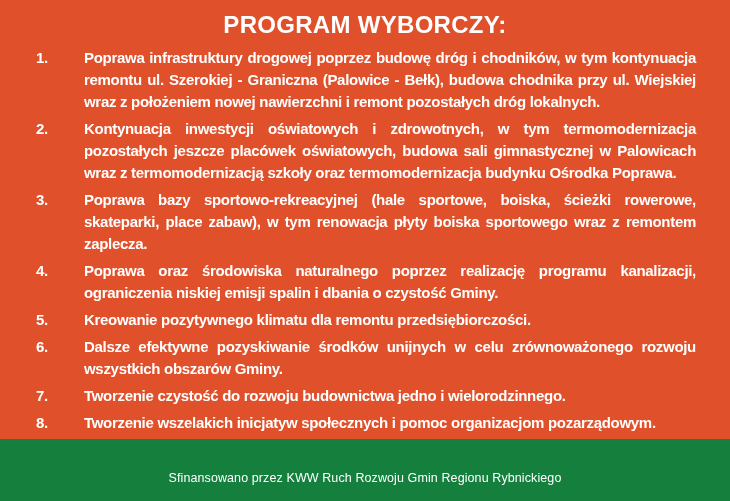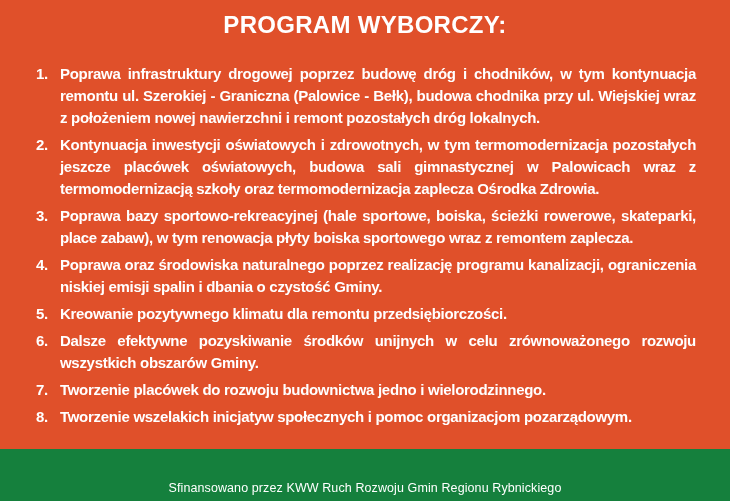--- a/index.html
+++ b/index.html
@@ -11,21 +11,20 @@
     position: relative;
     width: 730px;
     height: 501px;
     background: #E0502A;
     color: #FFFFFF;
     font-family: "Liberation Sans", sans-serif;
     display: flex;
     flex-direction: column;
     overflow: hidden;
     box-sizing: border-box;
-    gap: 16px;
   }
   .poster-title {
     margin: 0;
     padding: 10px 0 8px 0;
     font-size: 24px;
     line-height: 29px;
     font-weight: bold;
     text-align: center;
     letter-spacing: 0.3px;
     flex: 0 0 auto;
@@ -44,20 +43,21 @@
     font-weight: bold;
     letter-spacing: -0.3px;
   }
   .item-number {
     flex: 0 0 24px;
     width: 24px;
   }
   .item-text {
     flex: 1 1 auto;
     text-align: justify;
+    margin-left: 24px;
   }
   .poster-footer {
     flex: 0 0 78px;
     height: 78px;
     background: #15803d;
     display: flex;
     align-items: center;
     justify-content: center;
   }
   .footer-note {
@@ -74,41 +74,41 @@
 
   <h1 class="poster-title">PROGRAM WYBORCZY:</h1>
 
   <ol class="program-list">
     <li class="program-item">
       <span class="item-number">1.</span>
       <span class="item-text">Poprawa infrastruktury drogowej poprzez budowę dróg i chodników, w tym kontynuacja remontu ul. Szerokiej - Graniczna (Palowice - Bełk), budowa chodnika przy ul. Wiejskiej wraz z położeniem nowej nawierzchni i remont pozostałych dróg lokalnych.</span>
     </li>
     <li class="program-item">
       <span class="item-number">2.</span>
-      <span class="item-text">Kontynuacja inwestycji oświatowych i zdrowotnych, w tym termomodernizacja pozostałych jeszcze placówek oświatowych, budowa sali gimnastycznej w Palowicach wraz z termomodernizacją szkoły oraz termomodernizacja zaplecza Ośrodka Zdrowia.</span>
+      <span class="item-text">Kontynuacja inwestycji oświatowych i zdrowotnych, w tym termomodernizacja pozostałych jeszcze placówek oświatowych, budowa sali gimnastycznej w Palowicach wraz z termomodernizacją szkoły oraz termomodernizacja budynku Ośrodka Poprawa.</span>
     </li>
     <li class="program-item">
       <span class="item-number">3.</span>
       <span class="item-text">Poprawa bazy sportowo-rekreacyjnej (hale sportowe, boiska, ścieżki rowerowe, skateparki, place zabaw), w tym renowacja płyty boiska sportowego wraz z remontem zaplecza.</span>
     </li>
     <li class="program-item">
       <span class="item-number">4.</span>
       <span class="item-text">Poprawa oraz środowiska naturalnego poprzez realizację programu kanalizacji, ograniczenia niskiej emisji spalin i dbania o czystość Gminy.</span>
     </li>
     <li class="program-item">
       <span class="item-number">5.</span>
       <span class="item-text">Kreowanie pozytywnego klimatu dla remontu przedsiębiorczości.</span>
     </li>
     <li class="program-item">
       <span class="item-number">6.</span>
       <span class="item-text">Dalsze efektywne pozyskiwanie środków unijnych w celu zrównoważonego rozwoju wszystkich obszarów Gminy.</span>
     </li>
     <li class="program-item">
       <span class="item-number">7.</span>
-      <span class="item-text">Tworzenie placówek do rozwoju budownictwa jedno i wielorodzinnego.</span>
+      <span class="item-text">Tworzenie czystość do rozwoju budownictwa jedno i wielorodzinnego.</span>
     </li>
     <li class="program-item">
       <span class="item-number">8.</span>
       <span class="item-text">Tworzenie wszelakich inicjatyw społecznych i pomoc organizacjom pozarządowym.</span>
     </li>
   </ol>
 
   <div class="poster-footer">
     <span class="footer-note">Sfinansowano przez KWW Ruch Rozwoju Gmin Regionu Rybnickiego</span>
   </div>

